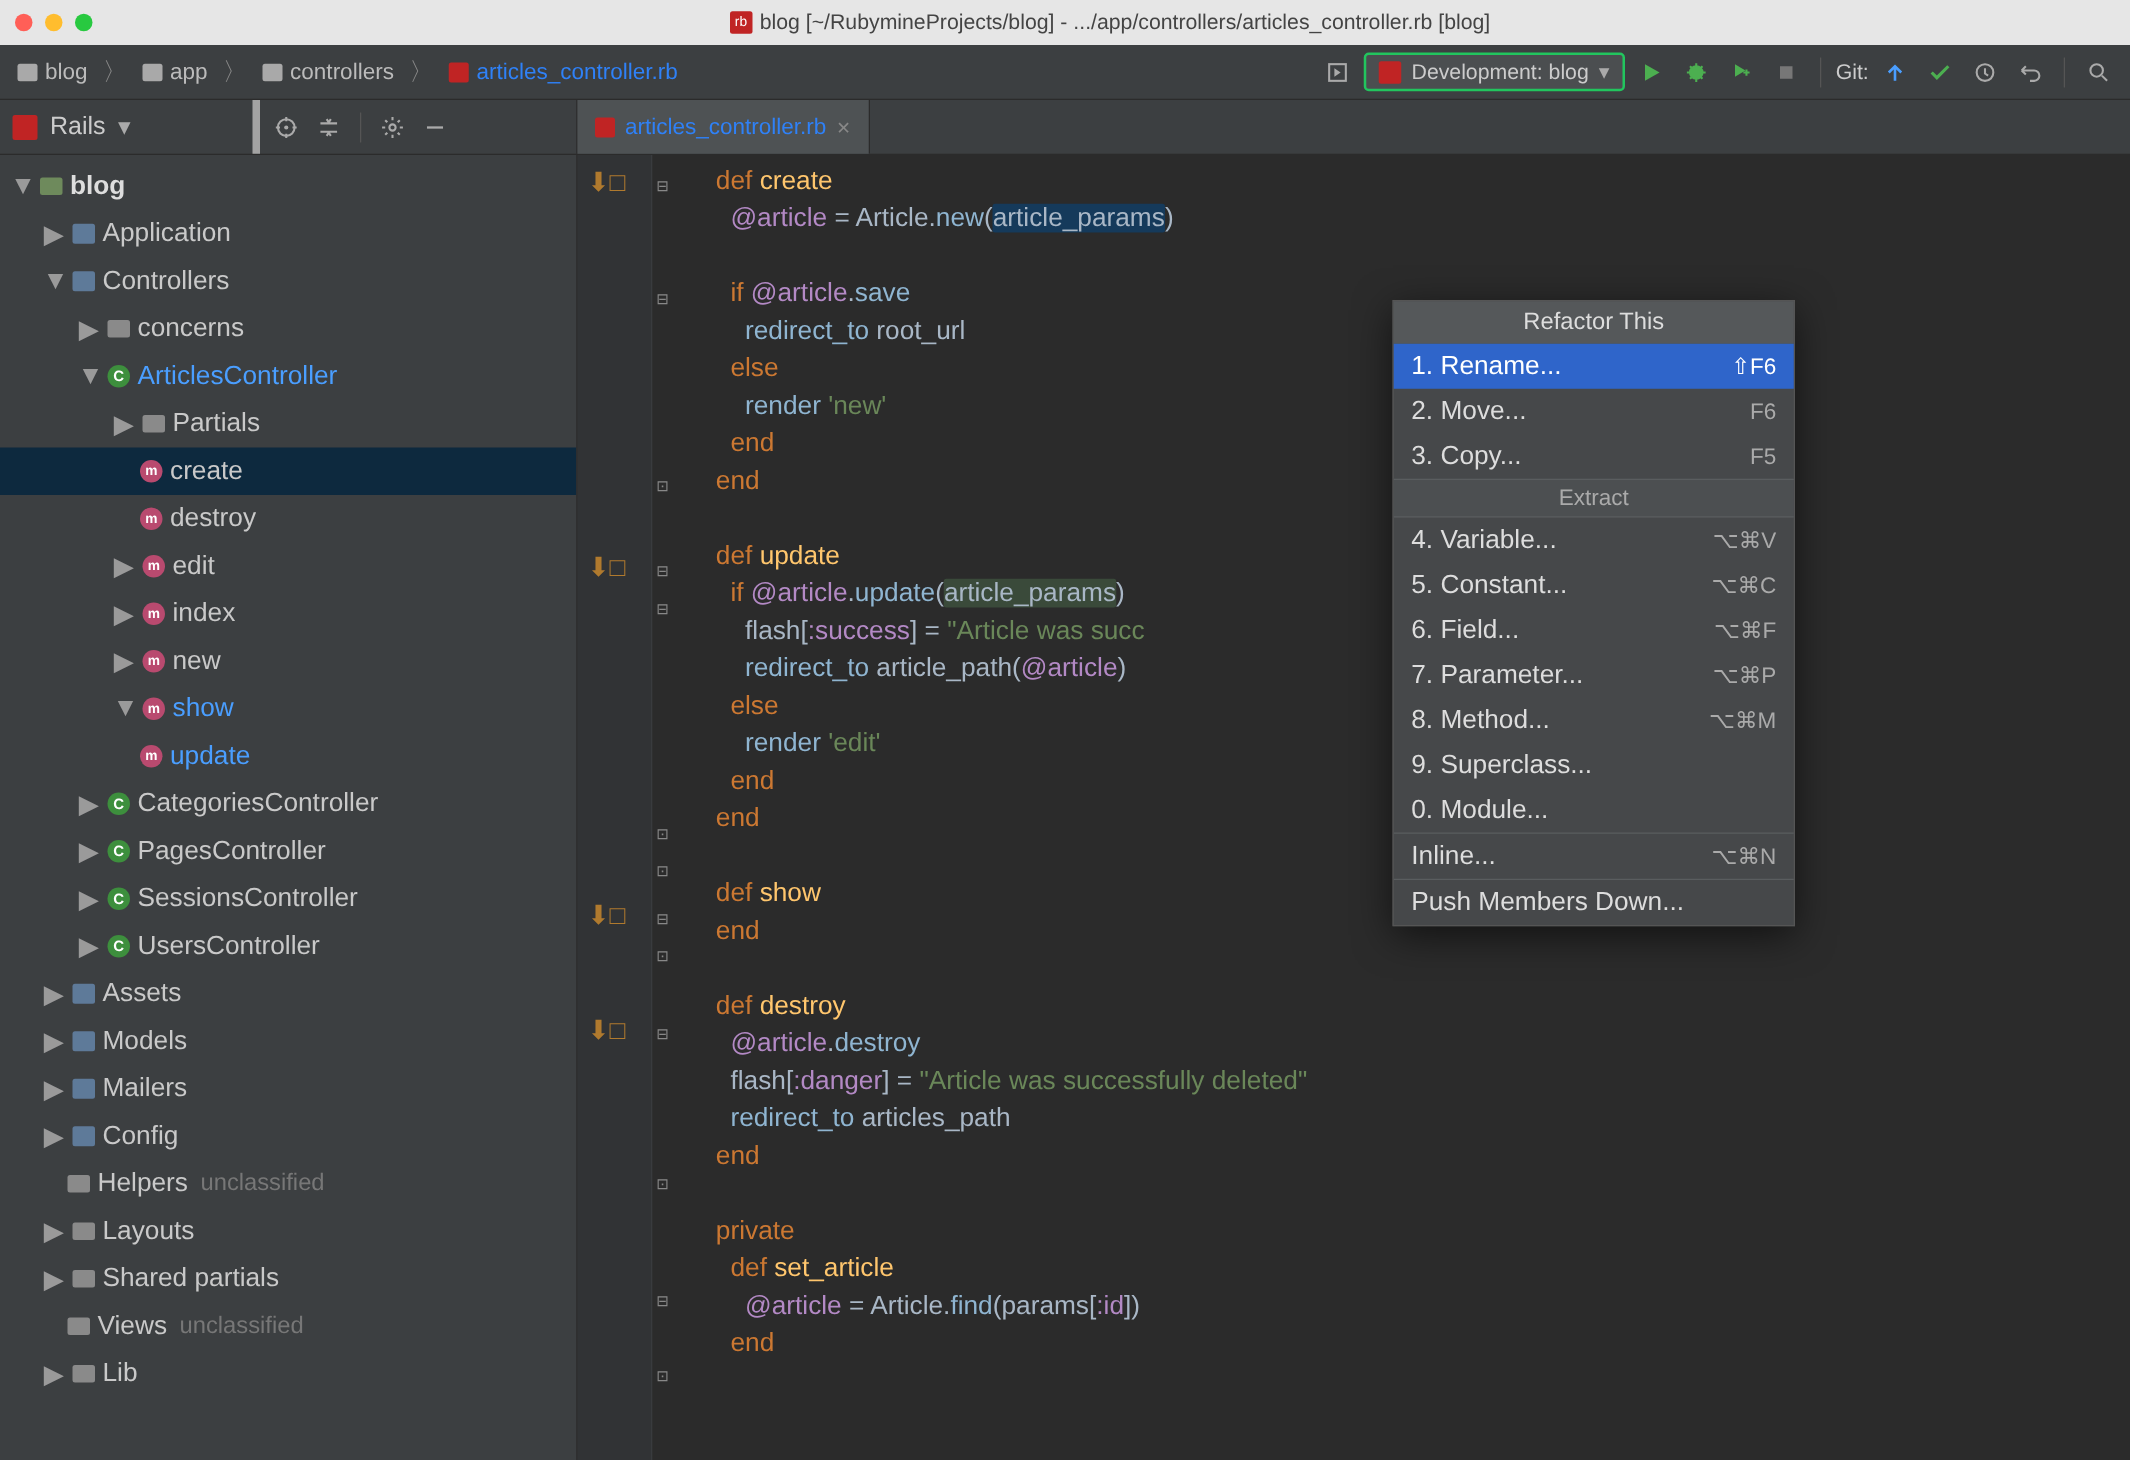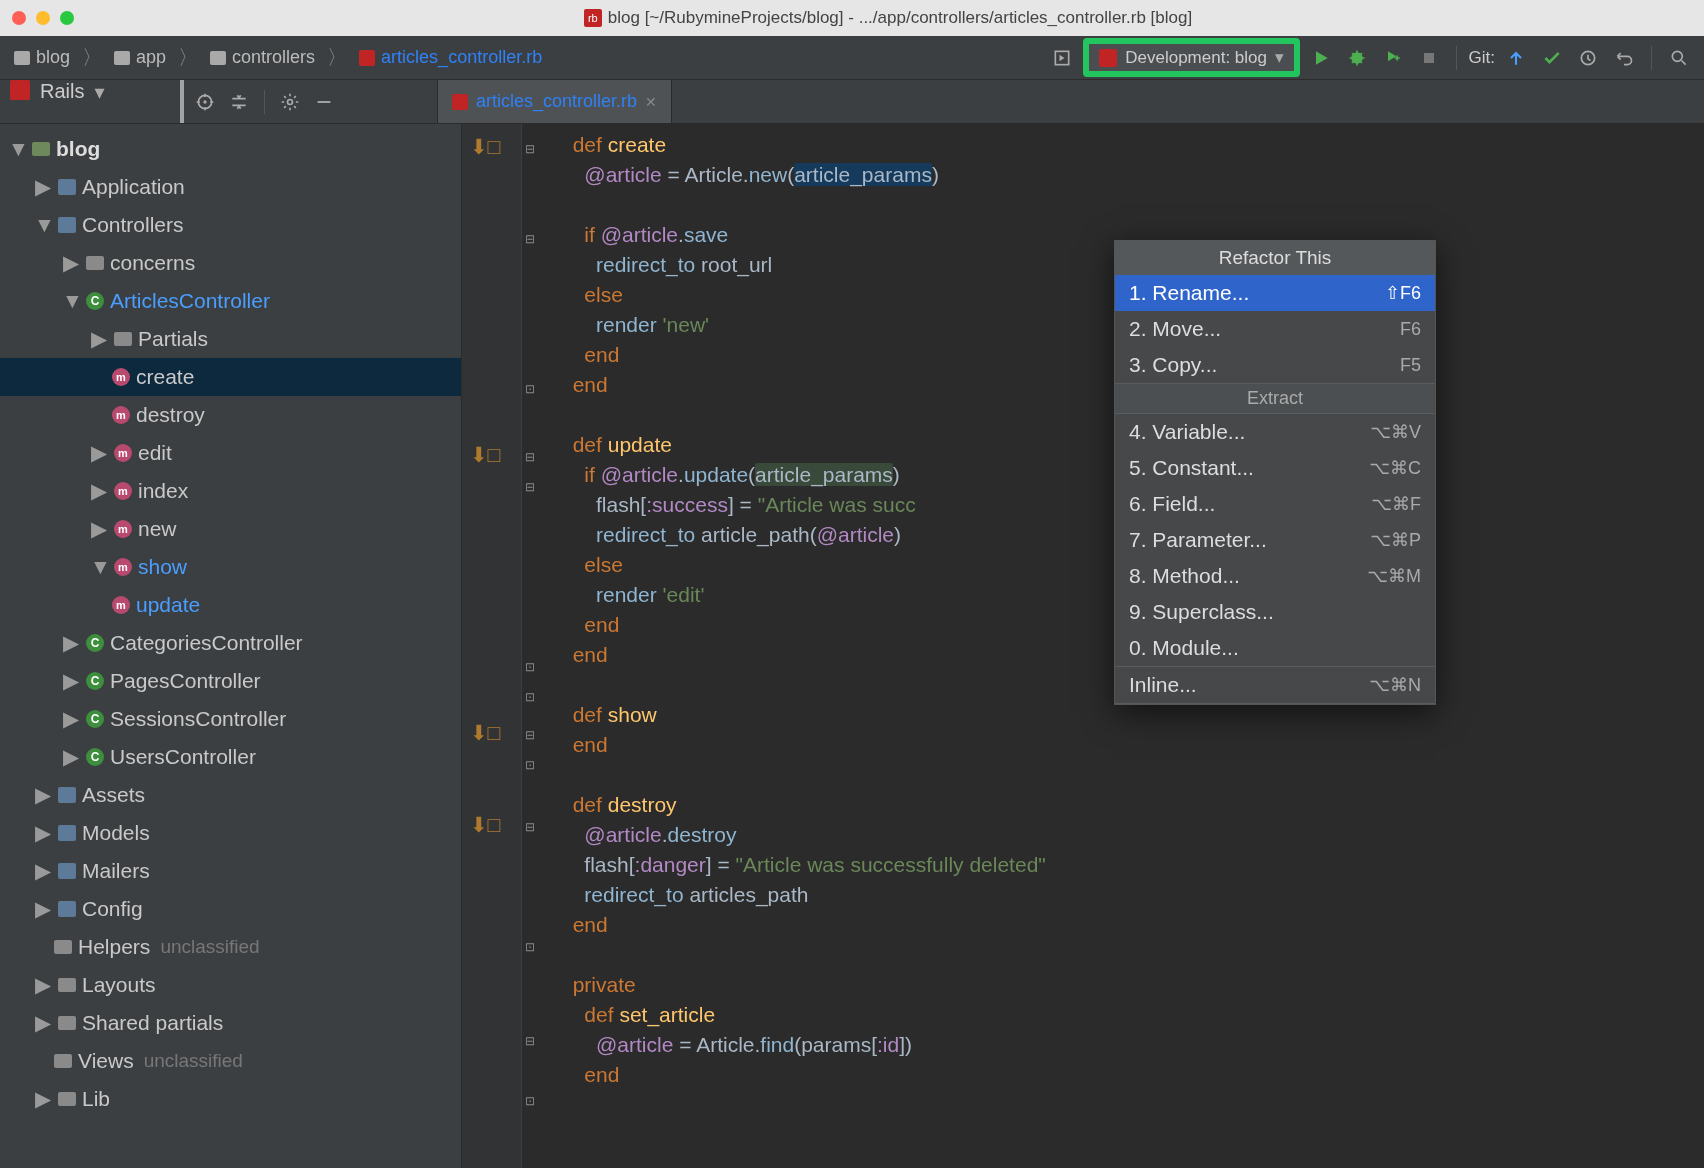--- a/index.html
+++ b/index.html
@@ -11,24 +11,24 @@
 .title-center { flex:1; text-align:center; font-size:17px; color:#444; display:flex; align-items:center; justify-content:center; gap:6px;}
 .ruby-badge { width:18px; height:18px; background:#c02424; color:#fff; font-size:11px; display:flex; align-items:center; justify-content:center; border-radius:2px;}
 .toolbar { height:44px; background:#3c3f41; border-bottom:1px solid #2b2b2b; display:flex; align-items:center; padding:0 10px; gap:6px; }
 .crumb { display:flex; align-items:center; gap:6px; padding:0 4px; color:#bbb; font-size:18px;}
 .crumb .folder-ico{width:16px;height:14px;background:#a9a9a9;border-radius:2px;}
 .crumb.sel{color:#2f81f7;}
 .chev{color:#888; margin:0 2px;}
 .spacer{flex:1;}
 .toolbtn{width:30px;height:30px;display:flex;align-items:center;justify-content:center;border-radius:3px;}
 .toolbtn svg{width:20px;height:20px;}
-.run-config{display:flex;align-items:center;gap:8px;background:#4b4e50;border:6px solid #22c55e;border-radius:4px;padding:3px 10px;color:#ccc;font-size:17px;}
+.run-config{display:flex;align-items:center;gap:8px;background:#4b4e50;border:2px solid #22c55e;border-radius:4px;padding:3px 10px;color:#ccc;font-size:17px;}
 .run-config .rails-ico{width:18px;height:18px;background:#c02424;border-radius:2px;}
 .secondbar{height:44px;background:#3c3f41;border-bottom:1px solid #2b2b2b;display:flex;align-items:stretch;}
-.rails-selector{width:184px;display:flex;align-items:flex-start;gap:10px;padding:0 10px;color:#ccc;border-right:4px solid #a3a3a3;}
+.rails-selector{width:208px;display:flex;align-items:center;gap:10px;padding:0 10px;color:#ccc;border-right:6px solid #a3a3a3;}
 .side-icons{display:flex;align-items:center;gap:8px;padding:0 8px;border-right:1px solid #2b2b2b;width:254px;}
 .side-icons .ico{width:26px;height:26px;display:flex;align-items:center;justify-content:center;color:#aaa;}
 .tab{display:flex;align-items:center;gap:8px;padding:0 14px;background:#4e5254;color:#2f81f7;font-size:18px;border-right:1px solid #2b2b2b;}
 .tab .close{color:#888;font-size:14px;}
 .tab .ruby-file-ico{width:16px;height:16px;background:#c02424;border-radius:2px;position:relative;}
 .mainrow{display:flex;height:calc(1168px - 36px - 44px - 44px);}
 .sidebar{width:462px;background:#3c3f41;border-right:1px solid #2b2b2b;overflow:hidden;padding-top:6px;}
 .tree-item{display:flex;align-items:center;height:38px;padding-left:8px;gap:6px;color:#c9c9c9;font-size:21px;white-space:nowrap;}
 .tree-item.sel{background:#0d293e;}
 .tree-chev{width:18px;text-align:center;color:#9a9a9a;}
@@ -440,13 +440,17 @@
   <div class="popup-row">
       <span>0. Module...</span>
       <span class="sc"></span>
     </div>
   <div class="popup-divider"></div>
   <div class="popup-row">
       <span>Inline...</span>
       <span class="sc">⌥⌘N</span>
     </div>
   <div class="popup-divider"></div>
+  <div class="popup-row">
+      <span>Push Members Down...</span>
+      <span class="sc"></span>
+    </div>
 </div>
 
 </body></html>

